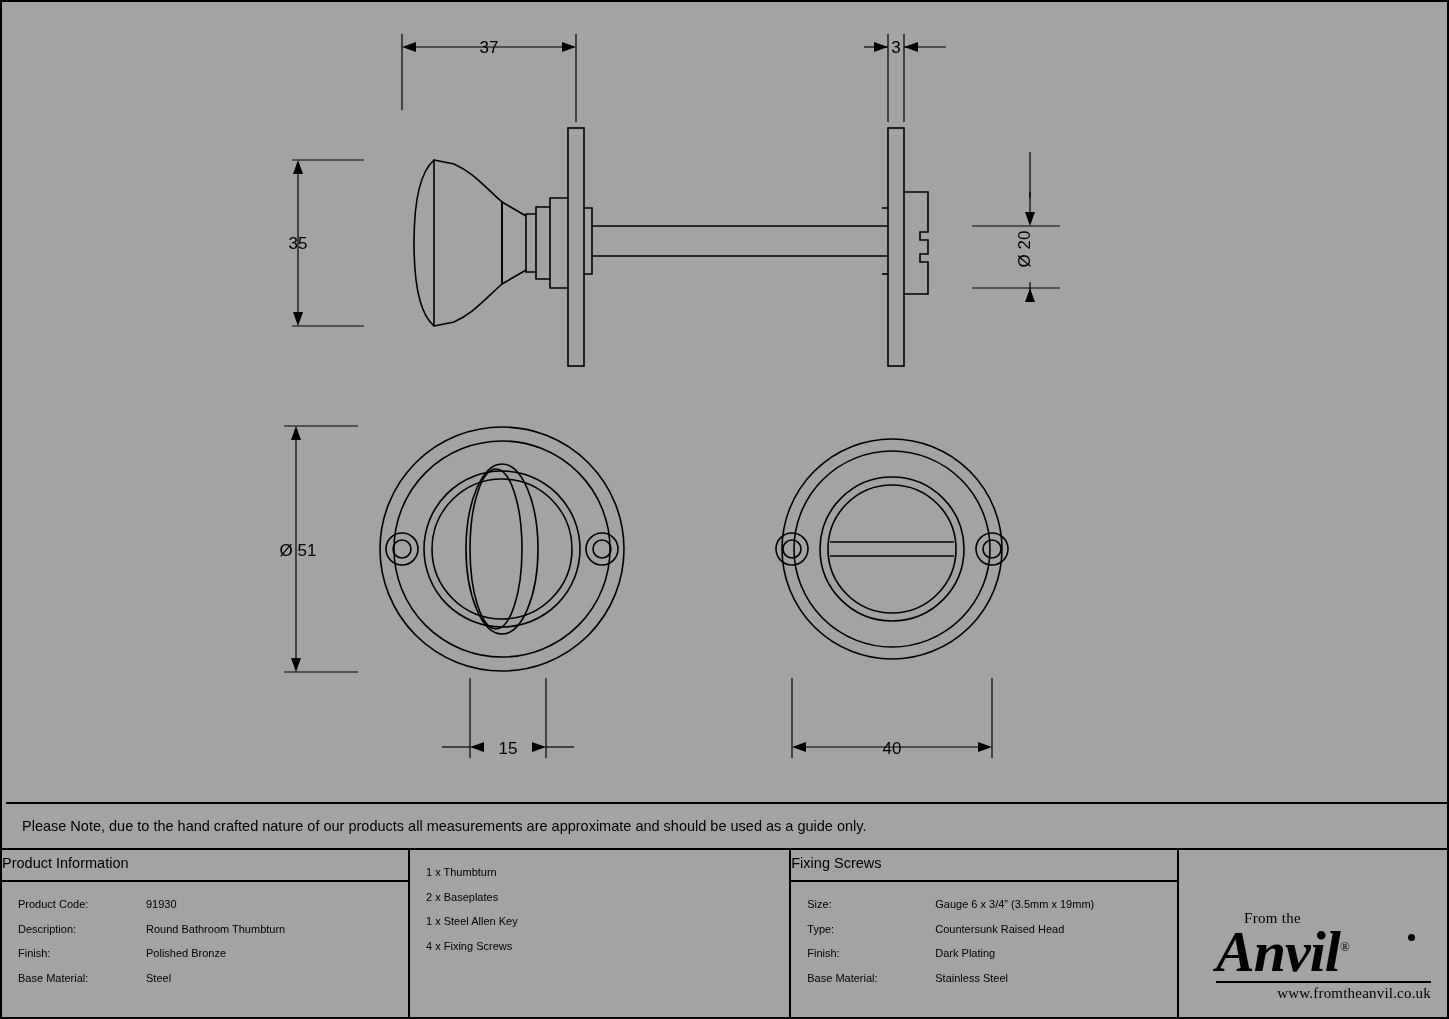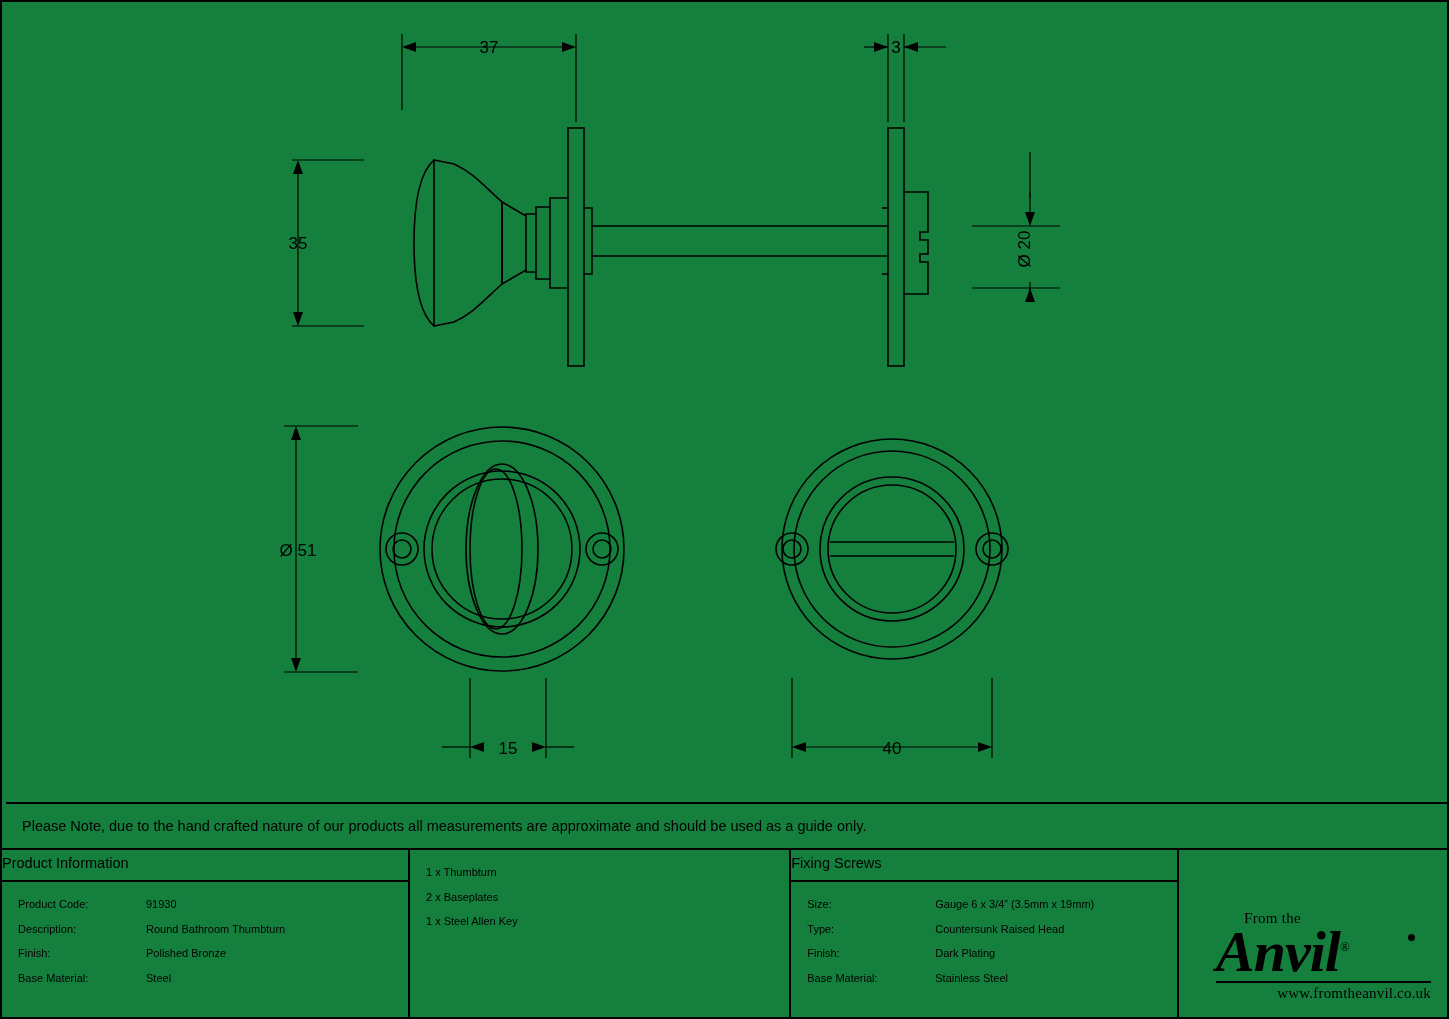--- a/index.html
+++ b/index.html
@@ -10,21 +10,21 @@
   body {
     font-family: "Liberation Sans", sans-serif;
     color: #000000;
   }
   #sheet {
     position: relative;
     width: 1449px;
     height: 1019px;
     box-sizing: border-box;
     border: 2px solid #000;
-    background: #15803d;
+    background: #a3a3a3;
     overflow: hidden;
   }
   
   #drawing {
     position: absolute;
     left: 0; top: 0;
     width: 1449px;
     height: 800px;
   }
   #drawing svg { display: block; }
@@ -288,20 +288,21 @@
           <span class="v">Steel</span>
         </div>
       </div>
     </div>
 
     <div class="col col-pack">
       <div class="col-body">
         <div class="pack-item">1 x Thumbturn</div>
         <div class="pack-item">2 x Baseplates</div>
         <div class="pack-item">1 x Steel Allen Key</div>
+        <div class="pack-item">4 x Fixing Screws</div>
       </div>
     </div>
 
     <div class="col col-screws screws">
       <div class="col-head">Fixing Screws</div>
       <div class="col-body">
         <div class="kv">
           <span class="k">Size:</span>
           <span class="v">Gauge 6 x 3/4” (3.5mm x 19mm)</span>
         </div>

